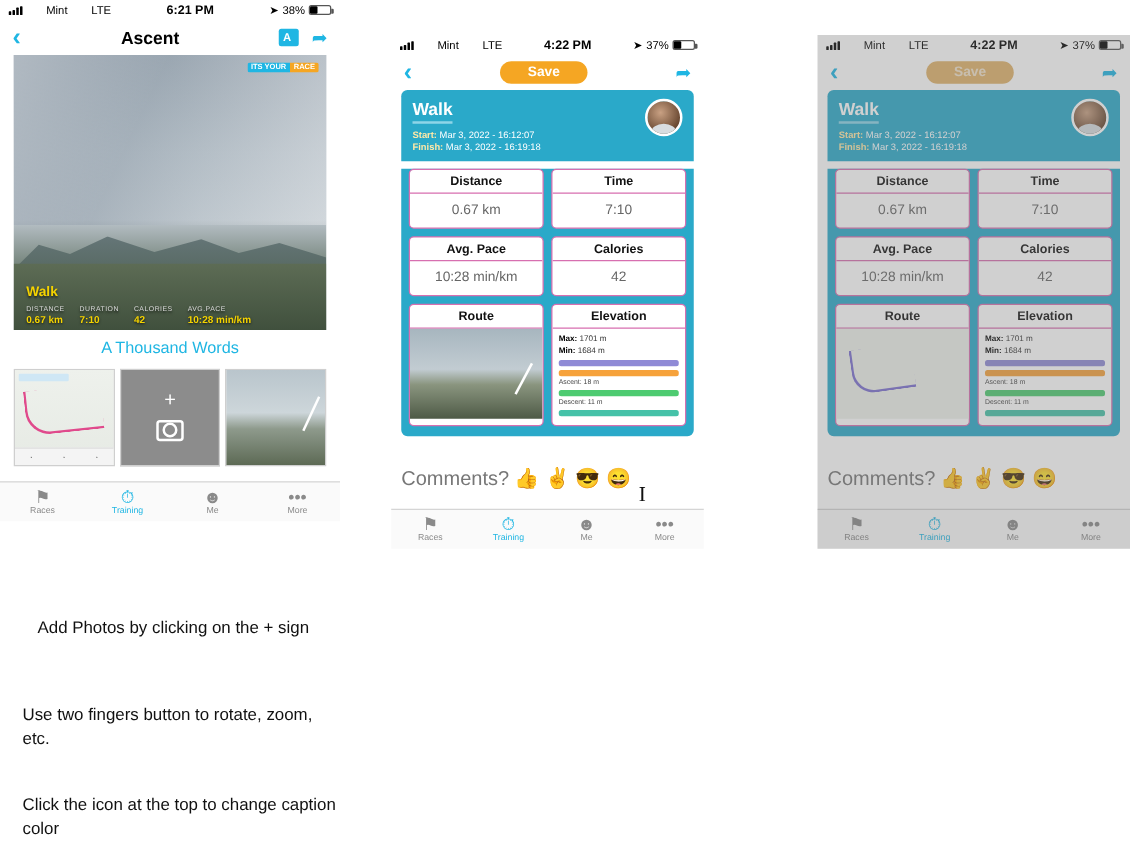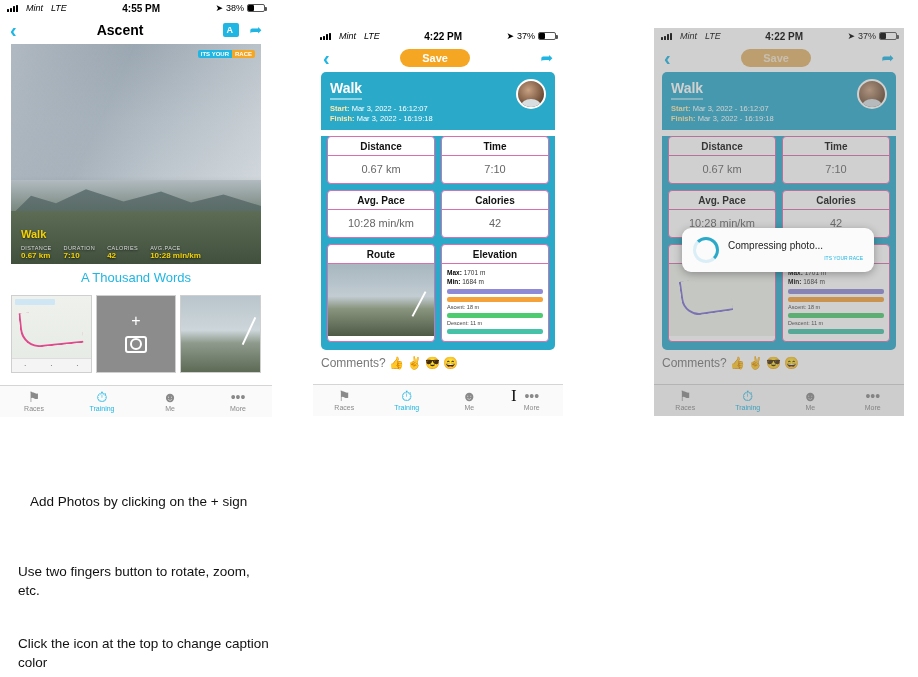--- a/index.html
+++ b/index.html
@@ -22,21 +22,21 @@
   }
   .statusbar {
     display: flex;
     align-items: center;
     justify-content: space-between;
     padding: 0 7px;
     font-size: 9px;
     color: #000;
     height: 16px;
   }
-  .sb-left { display: flex; align-items: center; gap: 8px; font-style: italic; }
+  .sb-left { display: flex; align-items: center; gap: 19px; }
   .sb-bars { display: flex; align-items: flex-end; gap: 1px; height: 8px; }
   .sb-bars i { display: block; width: 2px; background: #000; border-radius: 0.5px; }
   .sb-bars i:nth-child(1){height:3px;}
   .sb-bars i:nth-child(2){height:4.5px;}
   .sb-bars i:nth-child(3){height:6px;}
   .sb-bars i:nth-child(4){height:7.5px;}
   .sb-center { font-weight: bold; font-size: 10px; }
   .sb-right { display: flex; align-items: center; gap: 3px; }
   .battery {
     width: 18px; height: 8px;
@@ -340,22 +340,22 @@
   .bar {
     height: 5px; border-radius: 2px; margin: 3px 0 2px;
   }
   .bar.max { background: #8f8ad6; }
   .bar.min { background: #f6a23b; }
   .bar.asc { background: #4ecb71; }
   .bar.desc { background: #45c2a8; }
   .elev-cap { font-size: 5.5px; color: #444; }
 
   .comments {
-    margin: 6px 8px 0;
-    font-size: 12px;
+    margin: 24px 8px 0;
+    font-size: 16px;
     color: #777;
   }
   .cursor-ibeam {
     position: absolute;
     left: 511px; top: 386px;
     width: 8px; height: 20px;
     color: #111;
     font-size: 17px;
     line-height: 20px;
     font-family: "Liberation Serif", serif;
@@ -417,21 +417,21 @@
       <div class="sb-left">
         <span class="sb-bars">
             <i></i>
             <i></i>
             <i></i>
             <i></i>
           </span>
         <span>Mint</span>
         <span>LTE</span>
       </div>
-      <div class="sb-center">4:55 PM</div>
+      <div class="sb-center">6:21 PM</div>
       <div class="sb-right">
         <span>➤</span>
         <span>38%</span>
         <span class="battery">
             <span style="width:38%"></span>
           </span>
       </div>
     </div>
 
     <div class="navbar">
@@ -730,26 +730,19 @@
         <span>Me</span>
       </div>
       <div class="tabitem">
         <span class="tabicon">•••</span>
         <span>More</span>
       </div>
     </div>
 
     <div class="dim-layer"></div>
 
-    <div class="alert">
-      <div class="spinner"></div>
-      <div style="flex:1">
-        <div class="alert-txt">Compressing photo...</div>
-        <div class="alert-sub">ITS YOUR RACE</div>
-      </div>
-    </div>
   </div>
 
   <div class="caption" id="c1a">Add Photos by clicking on the + sign</div>
   <div class="caption" id="c1b">Use two fingers button to rotate, zoom, etc.</div>
   <div class="caption" id="c1c">Click the icon at the top to change caption color</div>
 
 </div>
 
 </body></html>

